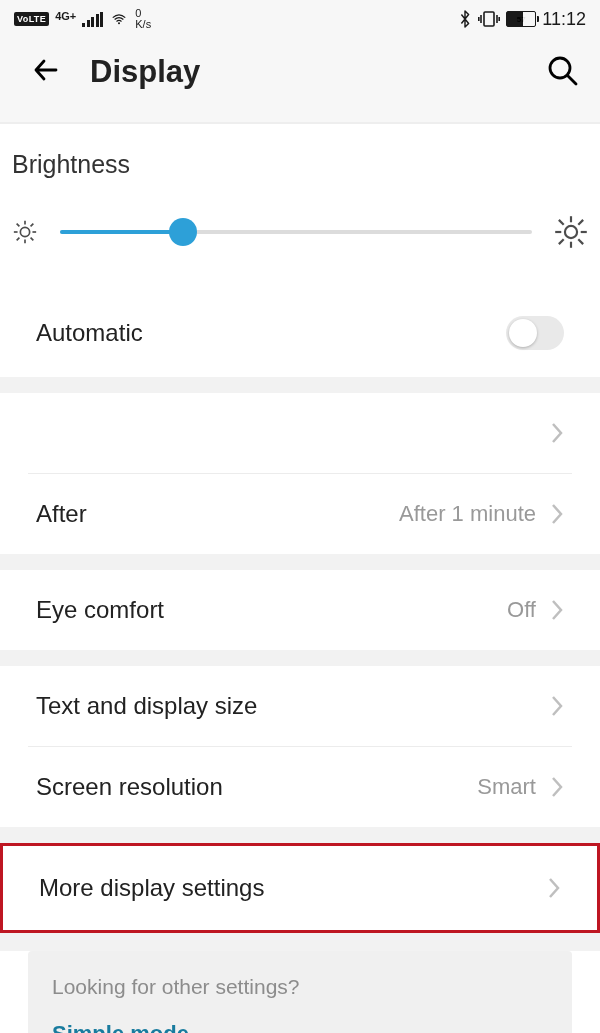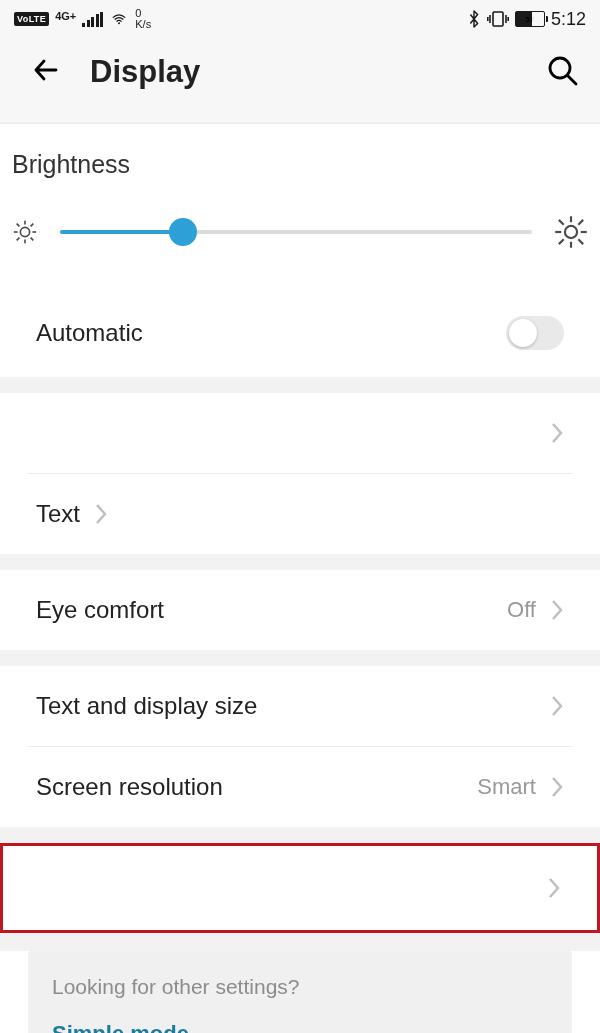--- a/index.html
+++ b/index.html
@@ -86,21 +86,21 @@
         <rect x="6" y="2" width="10" height="14" rx="1" stroke="#1a1a1a" stroke-width="1.6" fill="none"></rect>
         <line x1="3" y1="5" x2="3" y2="13" stroke="#1a1a1a" stroke-width="1.6"></line>
         <line x1="19" y1="5" x2="19" y2="13" stroke="#1a1a1a" stroke-width="1.6"></line>
         <line x1="0.8" y1="7" x2="0.8" y2="11" stroke="#1a1a1a" stroke-width="1.6"></line>
         <line x1="21.2" y1="7" x2="21.2" y2="11" stroke="#1a1a1a" stroke-width="1.6"></line>
       </svg>
     <div class="battery">
       <div class="batt-fill"></div>
       <div class="batt-label">57</div>
     </div>
-    <span style="font-size:18px;">5:12</span>
+    <span style="font-size:18px;">11:12</span>
   </div>
 </div>
 
 <div class="header">
   <div class="back">
     <svg width="32" height="32" viewBox="0 0 32 32">
         <path d="M26 16 H6 M14 7 L6 16 L14 25" stroke="#000" stroke-width="2.8" fill="none" stroke-linecap="round" stroke-linejoin="round"></path>
       </svg>
   </div>
   <h1>Display</h1>
@@ -158,21 +158,22 @@
 <div class="gap"></div>
 
 <div class="section">
   <div class="row">
     <svg class="chev" width="14" height="22" viewBox="0 0 14 22" style="margin-left:auto;">
         <path d="M3 2 L11 11 L3 20" stroke="#bfbfbf" stroke-width="2.5" fill="none"></path>
       </svg>
   </div>
   <div class="divider"></div>
   <div class="row">
-    <span class="row-label">Text</span>
+    <span class="row-label">After</span>
+    <span class="row-value">After 1 minute</span>
     <svg class="chev" width="14" height="22" viewBox="0 0 14 22">
         <path d="M3 2 L11 11 L3 20" stroke="#bfbfbf" stroke-width="2.5" fill="none"></path>
       </svg>
   </div>
 </div>
 
 <div class="gap"></div>
 
 <div class="section">
   <div class="row">
@@ -200,20 +201,21 @@
     <svg class="chev" width="14" height="22" viewBox="0 0 14 22">
         <path d="M3 2 L11 11 L3 20" stroke="#bfbfbf" stroke-width="2.5" fill="none"></path>
       </svg>
   </div>
 </div>
 
 <div class="gap"></div>
 
 <div class="section highlight">
   <div class="row" style="min-height:84px;">
+    <span class="row-label">More display settings</span>
     <svg class="chev" width="14" height="22" viewBox="0 0 14 22" style="margin-left:auto;">
         <path d="M3 2 L11 11 L3 20" stroke="#bfbfbf" stroke-width="2.5" fill="none"></path>
       </svg>
   </div>
 </div>
 
 <div class="section" style="background:#fff; padding-bottom:20px;">
   <div class="suggest">
     <div class="suggest-q">Looking for other settings?</div>
     <a class="suggest-link">Simple mode</a>

